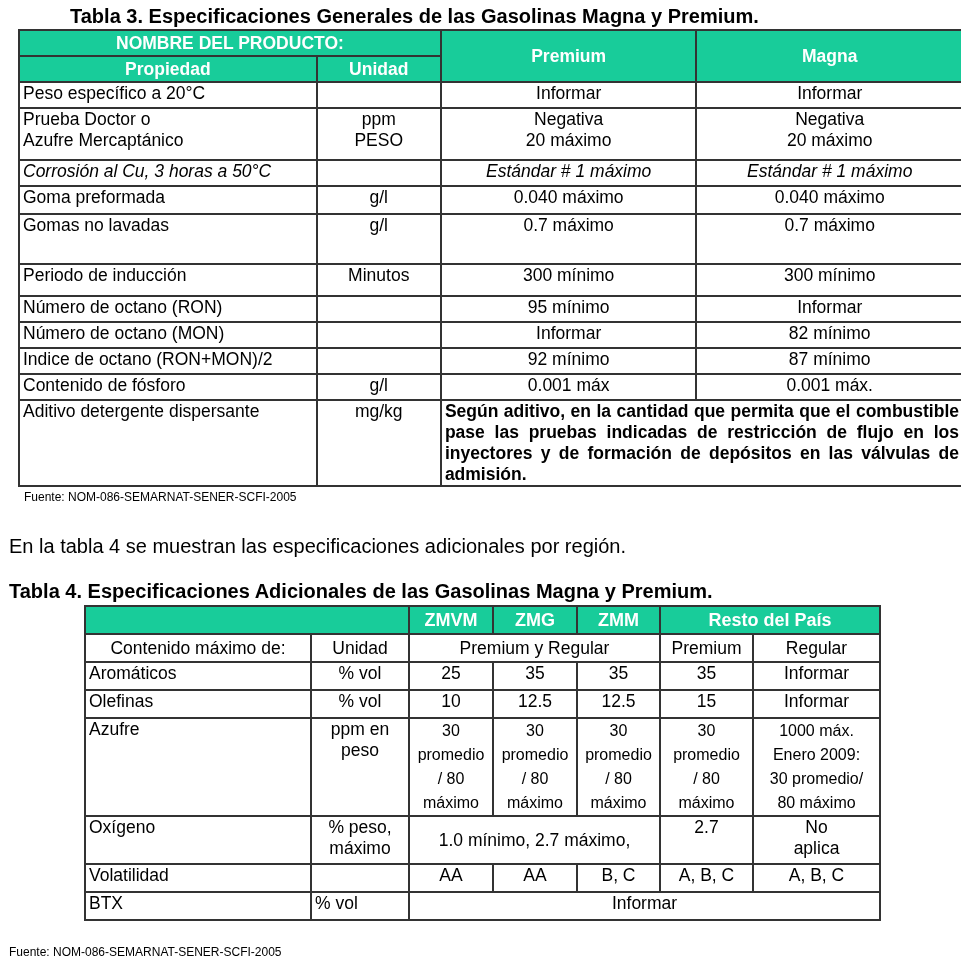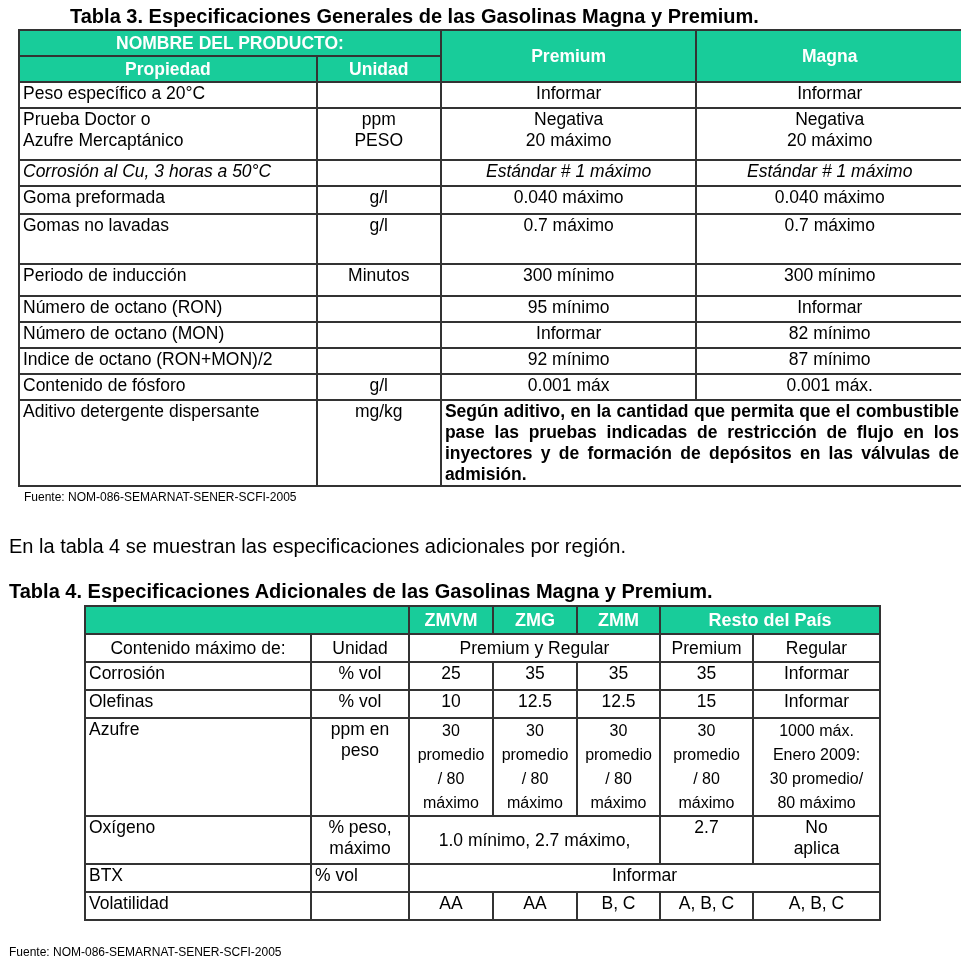--- a/index.html
+++ b/index.html
@@ -134,21 +134,21 @@
     <td class="hdr" colspan="2">Resto del País</td>
   </tr>
   <tr style="height:28px">
     <td class="c" style="vertical-align:middle">Contenido máximo de:</td>
     <td class="c" style="vertical-align:middle">Unidad</td>
     <td class="c" colspan="3" style="vertical-align:middle">Premium y Regular</td>
     <td class="c" style="vertical-align:middle">Premium</td>
     <td class="c" style="vertical-align:middle">Regular</td>
   </tr>
   <tr style="height:28px">
-    <td class="l">Corrosión</td>
+    <td class="l">Aromáticos</td>
     <td class="c">% vol</td>
     <td class="c">25</td>
     <td class="c">35</td>
     <td class="c">35</td>
     <td class="c">35</td>
     <td class="c">Informar</td>
   </tr>
   <tr style="height:28px">
     <td class="l">Olefinas</td>
     <td class="c">% vol</td>
@@ -168,29 +168,29 @@
     <td class="c ml small">1000 máx.<br>Enero 2009:<br>30 promedio/<br>80 máximo</td>
   </tr>
   <tr style="height:48px">
     <td class="l">Oxígeno</td>
     <td class="c ml">% peso,<br>máximo</td>
     <td class="c" colspan="3" style="vertical-align:middle">1.0 mínimo, 2.7 máximo,</td>
     <td class="c">2.7</td>
     <td class="c ml">No<br>aplica</td>
   </tr>
   <tr style="height:28px">
-    <td class="l">BTX</td>
-    <td class="l">% vol</td>
-    <td class="c" colspan="5">Informar</td>
-  </tr>
-  <tr style="height:28px">
     <td class="l">Volatilidad</td>
     <td class="c"></td>
     <td class="c">AA</td>
     <td class="c">AA</td>
     <td class="c">B, C</td>
     <td class="c">A, B, C</td>
     <td class="c">A, B, C</td>
   </tr>
+  <tr style="height:28px">
+    <td class="l">BTX</td>
+    <td class="l">% vol</td>
+    <td class="c" colspan="5">Informar</td>
+  </tr>
 </tbody>
   </table>
 
 <div class="src" style="left:9px;top:945px;">Fuente: NOM-086-SEMARNAT-SENER-SCFI-2005</div>
 
 </body></html>

